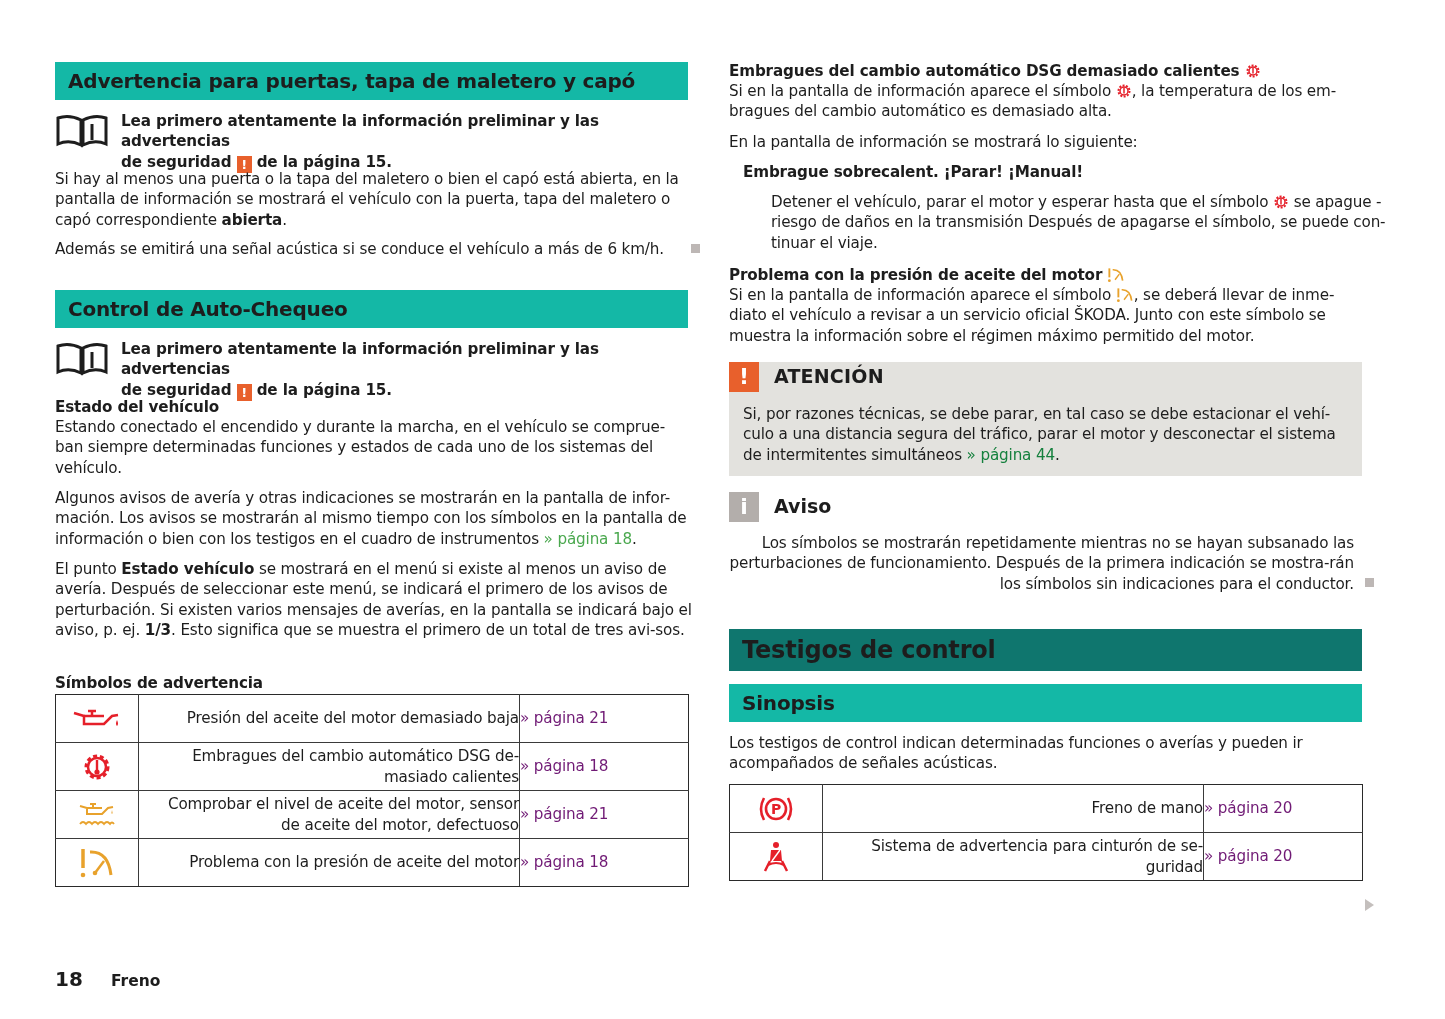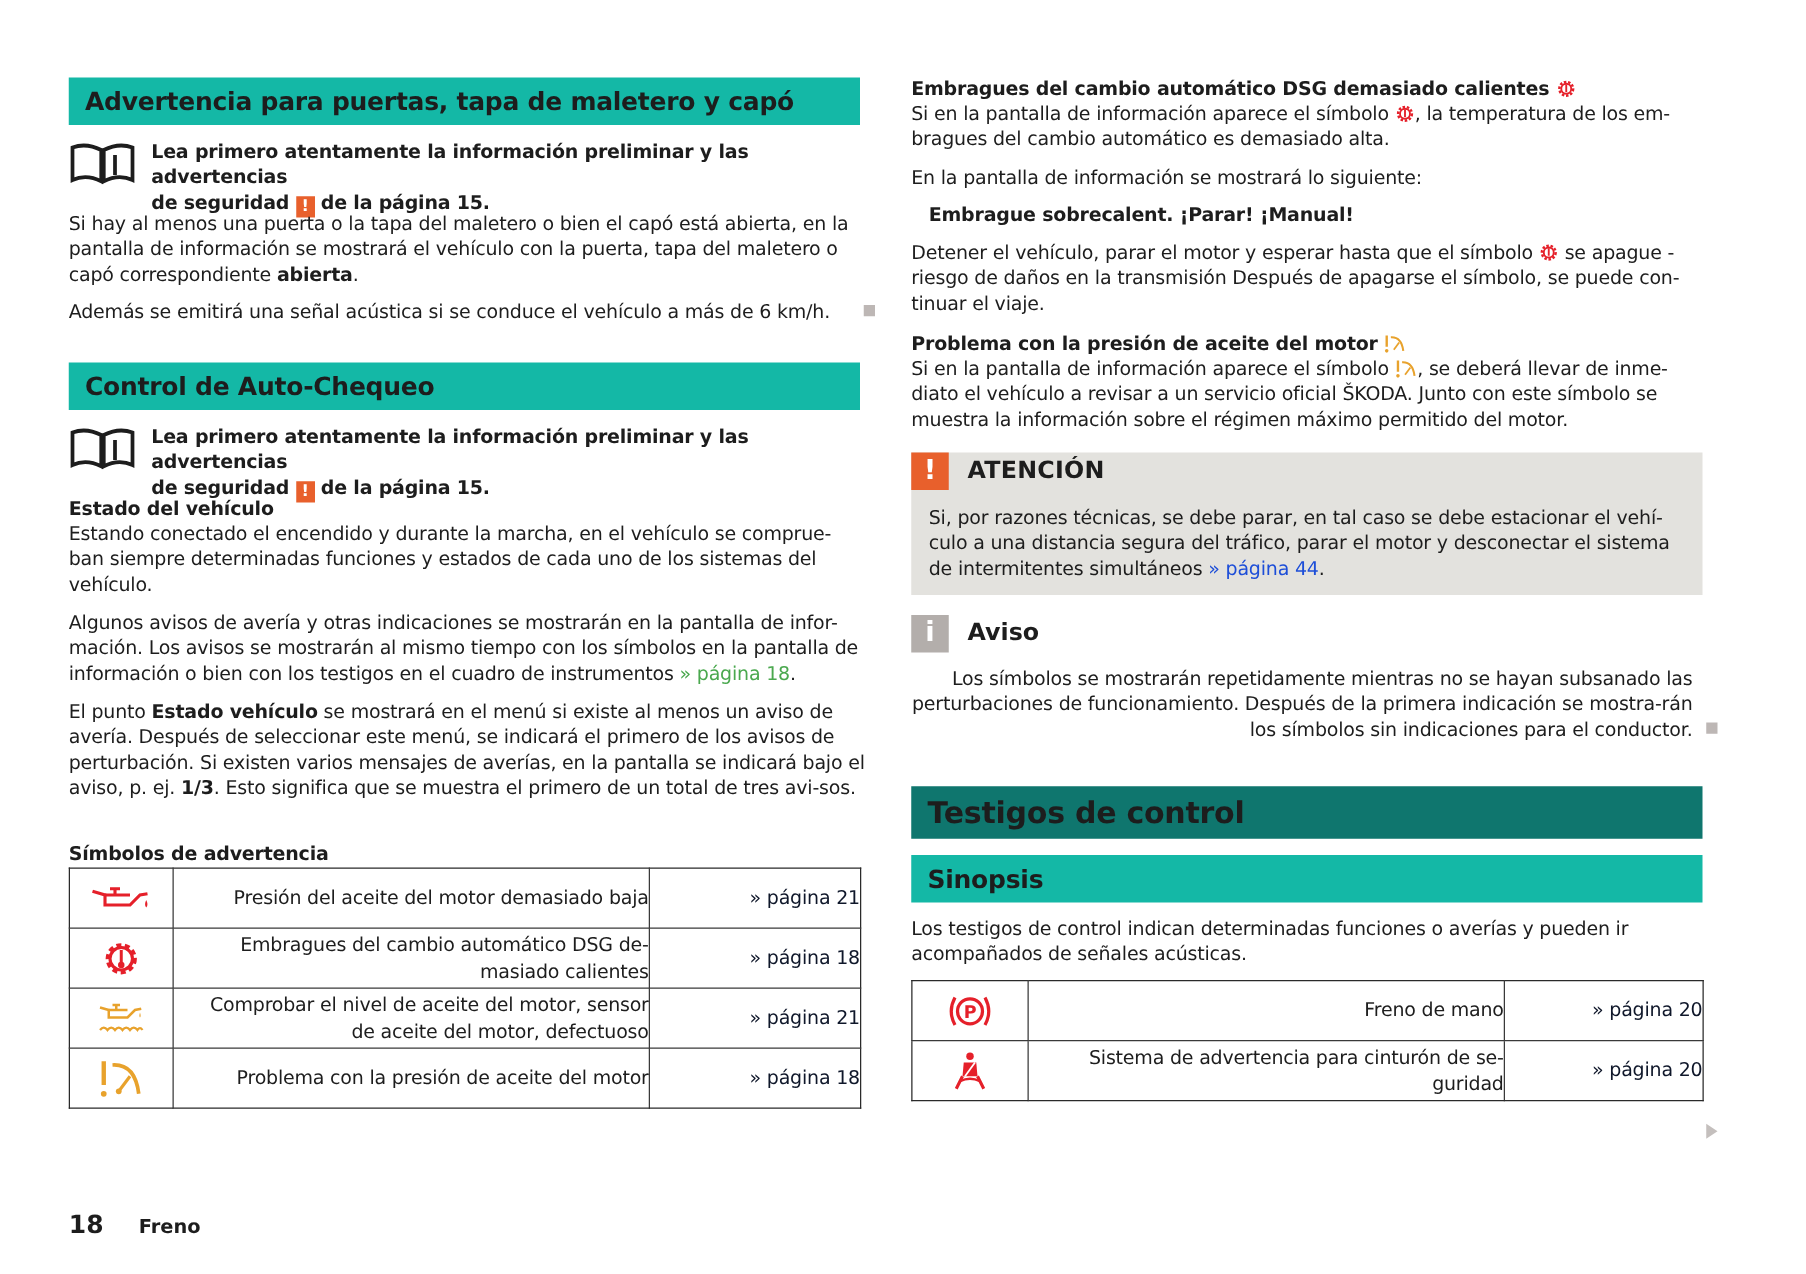--- a/index.html
+++ b/index.html
@@ -8,21 +8,21 @@
     font-family: "DejaVu Sans", "Liberation Sans", sans-serif;
     color: #1d1d1d;
   }
   .col { position: absolute; top: 0; }
   .col-left { left: 55px; width: 633px; }
   .col-right { left: 729px; width: 633px; }
   p, h2, h3, h4 { margin: 0; }
   .txt { font-size: 15.2px; line-height: 20.4px; letter-spacing: -0.15px; }
   .bold { font-weight: bold; }
   .link-green { color: #4aa84e; }
-  .link-orange { color: #1d4ed8; }
+  .link-orange { color: #15803d; }
 
   .sec-head {
     position: absolute; left: 0; width: 633px; height: 38px;
     background: #14b8a6; box-sizing: border-box; padding-left: 13px;
     font-size: 20px; line-height: 38px; color: #1d1d1d; letter-spacing: -0.2px;
   }
   .sec-head.green { background: #0f766e; font-size: 24px; height: 42px; line-height: 42px; }
 
   .readfirst { position: absolute; left: 0; width: 633px; height: 44px; }
   .readfirst .book { position: absolute; left: 0; top: 3px; width: 54px; height: 34px; }
@@ -34,21 +34,21 @@
   .end-mark { position: absolute; width: 9px; height: 9px; background: #bdb7b5; }
 
   table.sym { position: absolute; border-collapse: collapse; width: 634px; }
   table.sym td { border: 1px solid #3a3a3a; font-size: 15.2px; line-height: 20.4px; padding: 0; height: 47px; letter-spacing: -0.15px; }
   table.sym tr:first-child td { border-top: 1.5px solid #2a2a2a; }
   table.sym tr:last-child td { border-bottom: 1.5px solid #2a2a2a; }
   table.sym td:first-child { border-left: 1.5px solid #2a2a2a; }
   table.sym td:last-child { border-right: 1.5px solid #2a2a2a; }
   table.sym td.ic { width: 82px; text-align: center; }
   table.sym td.ds { width: 360px; padding-left: 20px; text-align: right; }
-  table.sym td.pg { text-align: right; color: #0f172a; }
+  table.sym td.pg { text-align: left; color: #701a75; }
   table.sym svg { display: inline-block; vertical-align: middle; }
 
   .warn-box { position: absolute; left: 0; width: 633px; background: #e3e2de; }
   .warn-icon { position: absolute; left: 0; top: 0; width: 30px; height: 30px; background: #e8602c; color: #fff; font-weight: bold; font-size: 22px; line-height: 30px; text-align: center; }
   .warn-title { position: absolute; left: 45px; top: 3px; font-size: 19px; font-weight: bold; letter-spacing: 0.2px; }
   .warn-body { position: absolute; left: 14px; top: 42px; width: 610px; }
 
   .info-icon { position: absolute; left: 0; width: 30px; height: 30px; background: #b3aeab; color: #fff; font-weight: bold; font-size: 22px; line-height: 30px; text-align: center; }
   .info-title { position: absolute; left: 45px; font-size: 19px; font-weight: bold; }
 
@@ -178,21 +178,21 @@
   </h4>
   <p class="txt" style="position:absolute; top:81px; width:630px;">
     <span>Si en la pantalla de información aparece el símbolo </span><svg class="inline-sym" width="16" height="16" viewBox="0 0 32 32">
         <circle cx="16" cy="16" r="11" fill="none" stroke="#e5202a" stroke-width="4" stroke-dasharray="4 2.8"></circle>
         <circle cx="16" cy="16" r="8" fill="none" stroke="#e5202a" stroke-width="3"></circle>
         <path d="M16 9 L16 21" stroke="#e5202a" stroke-width="3"></path>
       </svg><span>, la temperatura de los em-bragues del cambio automático es demasiado alta.</span>
   </p>
   <p class="txt" style="position:absolute; top:132px;">En la pantalla de información se mostrará lo siguiente:</p>
   <p class="txt bold" style="position:absolute; top:162px; left:14px;">Embrague sobrecalent. ¡Parar! ¡Manual!</p>
-  <p class="txt" style="position:absolute; top:192px; width:632px;">
+  <p class="txt" style="position:absolute; top:192px; width:632px;margin-left:42px;">
     <span>Detener el vehículo, parar el motor y esperar hasta que el símbolo </span><svg class="inline-sym" width="16" height="16" viewBox="0 0 32 32">
         <circle cx="16" cy="16" r="11" fill="none" stroke="#e5202a" stroke-width="4" stroke-dasharray="4 2.8"></circle>
         <circle cx="16" cy="16" r="8" fill="none" stroke="#e5202a" stroke-width="3"></circle>
         <path d="M16 9 L16 21" stroke="#e5202a" stroke-width="3"></path>
       </svg><span> se apague - riesgo de daños en la transmisión Después de apagarse el símbolo, se puede con-tinuar el viaje.</span>
   </p>
 
   <h4 class="txt bold" style="position:absolute; top:265px; white-space:nowrap;">
     <span>Problema con la presión de aceite del motor</span>
     <svg class="inline-sym" width="18" height="16" viewBox="0 0 38 32">

